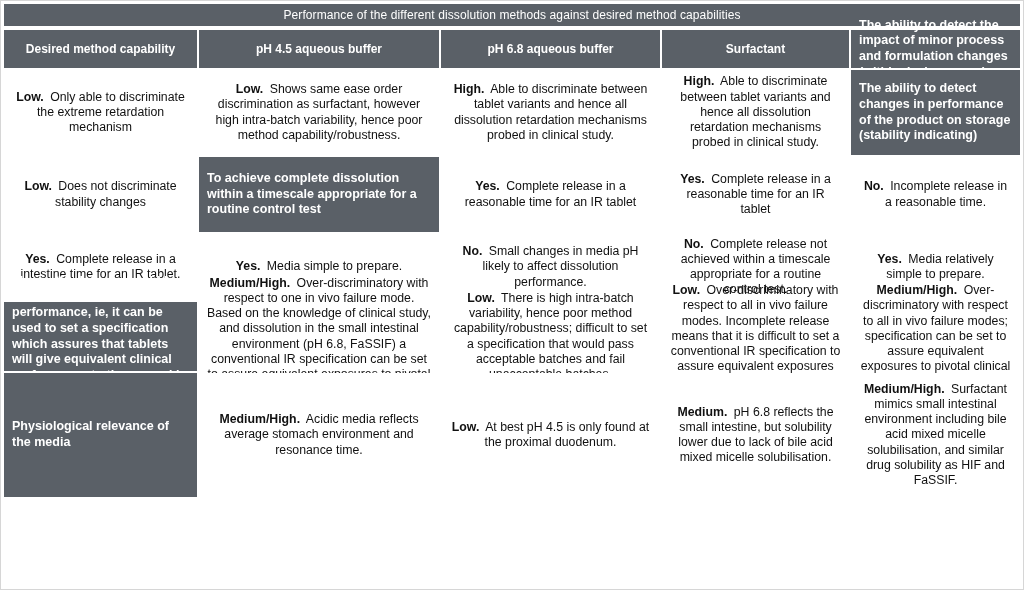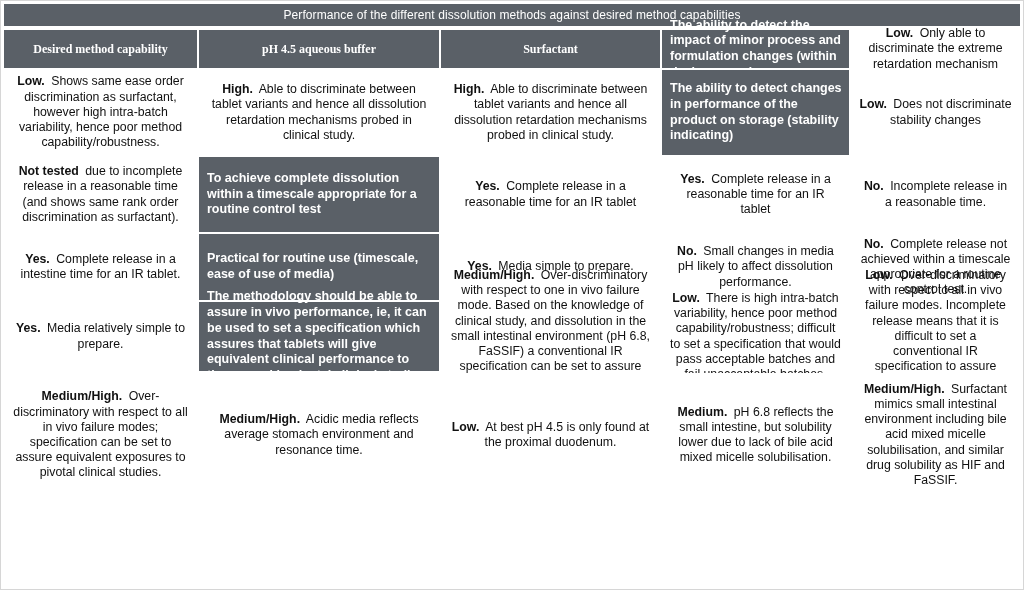--- a/index.html
+++ b/index.html
@@ -32,21 +32,20 @@
     background: #ffffff;
   }
   .hcell {
     background: var(--header-bg, #5a6067);
     color: #ffffff;
     font-weight: bold;
     font-size: 12px;
     display: flex; align-items: center; justify-content: center;
     text-align: center;
     padding: 10px 6px;
-    font-family: Liberation Serif, serif;
   }
   .rhead {
     background: var(--header-bg, #5a6067);
     color: #ffffff;
     font-weight: bold;
     font-size: 12.5px;
     line-height: 1.26;
     display: flex; align-items: center;
     text-align: left;
     padding: 4px 6px 4px 8px;
@@ -66,20 +65,21 @@
 <body>
 
 <div class="page">
 
   <div class="title-bar">Performance of the different dissolution methods against desired method capabilities</div>
 
   <div class="grid">
 
     <div class="hcell">Desired method capability</div>
     <div class="hcell">pH 4.5 aqueous buffer</div>
+    <div class="hcell">pH 6.8 aqueous buffer</div>
     <div class="hcell">Surfactant</div>
 
     <div class="rhead">
         <span>The ability to detect the impact of minor process and formulation changes (within design space)</span>
       </div>
     <div class="cell">
         <div><b class="rating">Low.</b> <span>Only able to discriminate the extreme retardation mechanism</span></div>
       </div>
     <div class="cell">
         <div><b class="rating">Low.</b> <span>Shows same ease order discrimination as surfactant, however high intra-batch variability, hence poor method capability/robustness.</span></div>
@@ -90,43 +90,37 @@
     <div class="cell">
         <div><b class="rating">High.</b> <span>Able to discriminate between tablet variants and hence all dissolution retardation mechanisms probed in clinical study.</span></div>
       </div>
 
     <div class="rhead">
         <span>The ability to detect changes in performance of the product on storage (stability indicating)</span>
       </div>
     <div class="cell">
         <div><b class="rating">Low.</b> <span>Does not discriminate stability changes</span></div>
       </div>
-    <div class="cell">
-        <div><b class="rating">Not tested</b> <span>due to incomplete release in a reasonable time (and shows same rank order discrimination as surfactant).</span></div>
-      </div>
 
     <div class="rhead">
         <span>To achieve complete dissolution within a timescale appropriate for a routine control test</span>
       </div>
     <div class="cell">
         <div><b class="rating">Yes.</b> <span>Complete release in a reasonable time for an IR tablet</span></div>
       </div>
     <div class="cell">
         <div><b class="rating">Yes.</b> <span>Complete release in a reasonable time for an IR tablet</span></div>
       </div>
     <div class="cell">
         <div><b class="rating">No.</b> <span>Incomplete release in a reasonable time.</span></div>
       </div>
     <div class="cell">
         <div><b class="rating">Yes.</b> <span>Complete release in a intestine time for an IR tablet.</span></div>
       </div>
 
-    <div class="rhead">
-        <span>Practical for routine use (timescale, ease of use of media)</span>
-      </div>
     <div class="cell">
         <div><b class="rating">Yes.</b> <span>Media simple to prepare.</span></div>
       </div>
     <div class="cell">
         <div><b class="rating">No.</b> <span>Small changes in media pH likely to affect dissolution performance.</span></div>
       </div>
     <div class="cell">
         <div><b class="rating">No.</b> <span>Complete release not achieved within a timescale appropriate for a routine control test.</span></div>
       </div>
     <div class="cell">
@@ -142,20 +136,23 @@
     <div class="cell">
         <div><b class="rating">Low.</b> <span>There is high intra-batch variability, hence poor method capability/robustness; difficult to set a specification that would pass acceptable batches and fail unacceptable batches.</span></div>
       </div>
     <div class="cell">
         <div><b class="rating">Low.</b> <span>Over-discriminatory with respect to all in vivo failure modes.  Incomplete release means that it is difficult to set a conventional IR specification to assure equivalent exposures pivotal clinical studies.</span></div>
       </div>
     <div class="cell">
         <div><b class="rating">Medium/High.</b> <span>Over-discriminatory with respect to all in vivo failure modes; specification can be set to assure equivalent exposures to pivotal clinical studies.</span></div>
       </div>
 
+    <div class="rhead">
+        <span>Physiological relevance of the media</span>
+      </div>
     <div class="cell">
         <div><b class="rating">Medium/High.</b> <span>Acidic media reflects average stomach environment and resonance time.</span></div>
       </div>
     <div class="cell">
         <div><b class="rating">Low.</b> <span>At best pH 4.5 is only found at the proximal duodenum.</span></div>
       </div>
     <div class="cell">
         <div><b class="rating">Medium.</b> <span>pH 6.8 reflects the small intestine, but solubility lower due to lack of bile acid mixed micelle solubilisation.</span></div>
       </div>
     <div class="cell">

